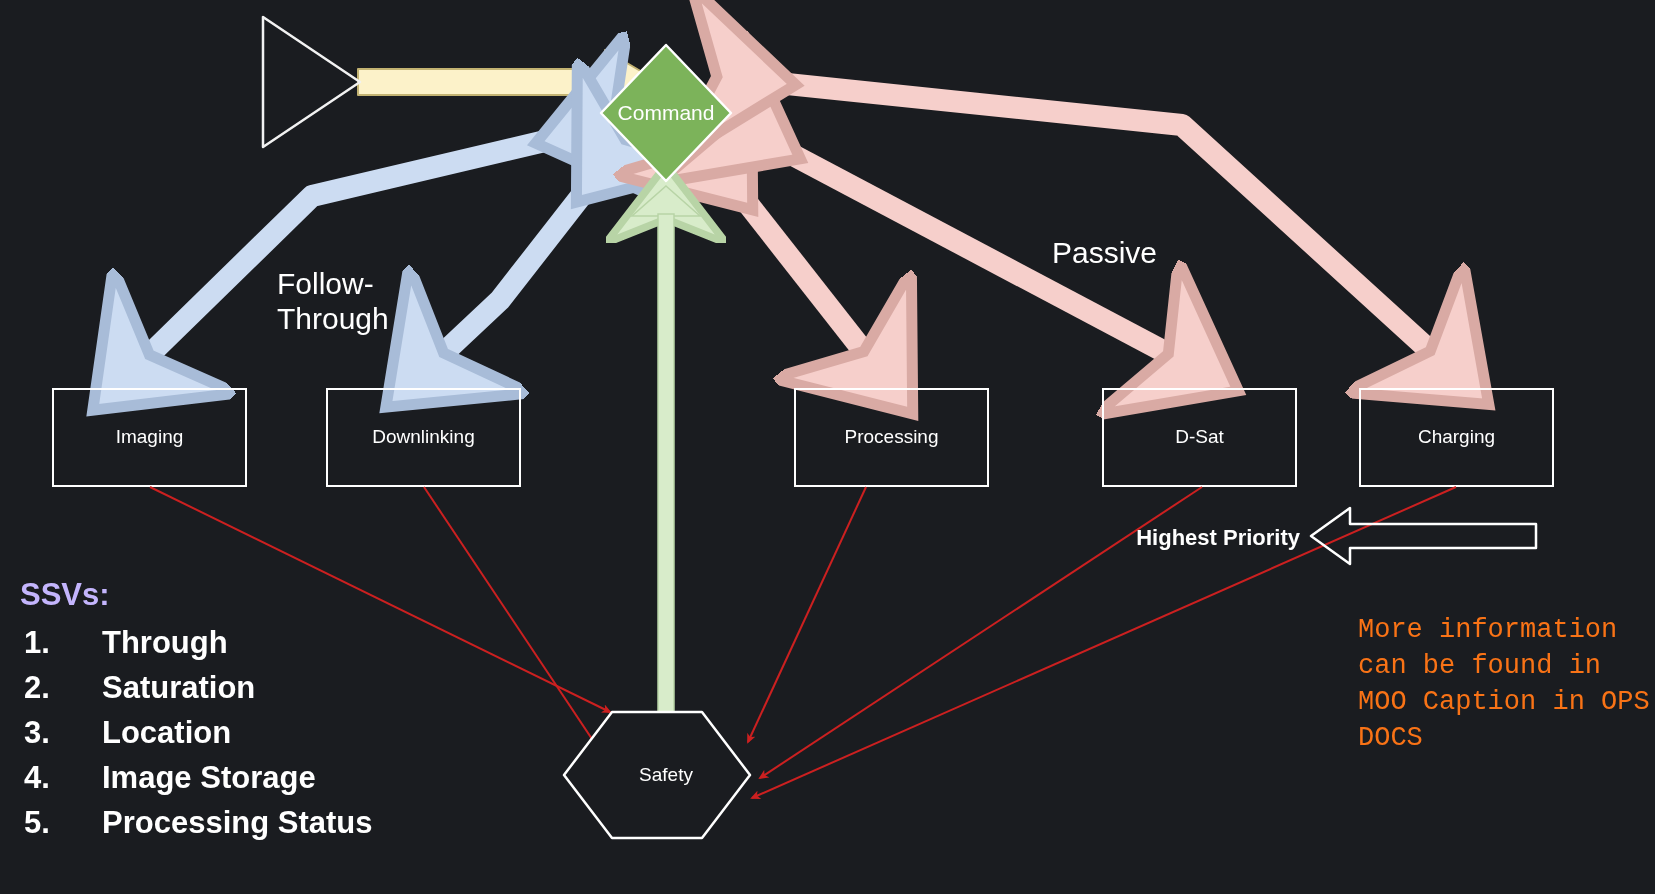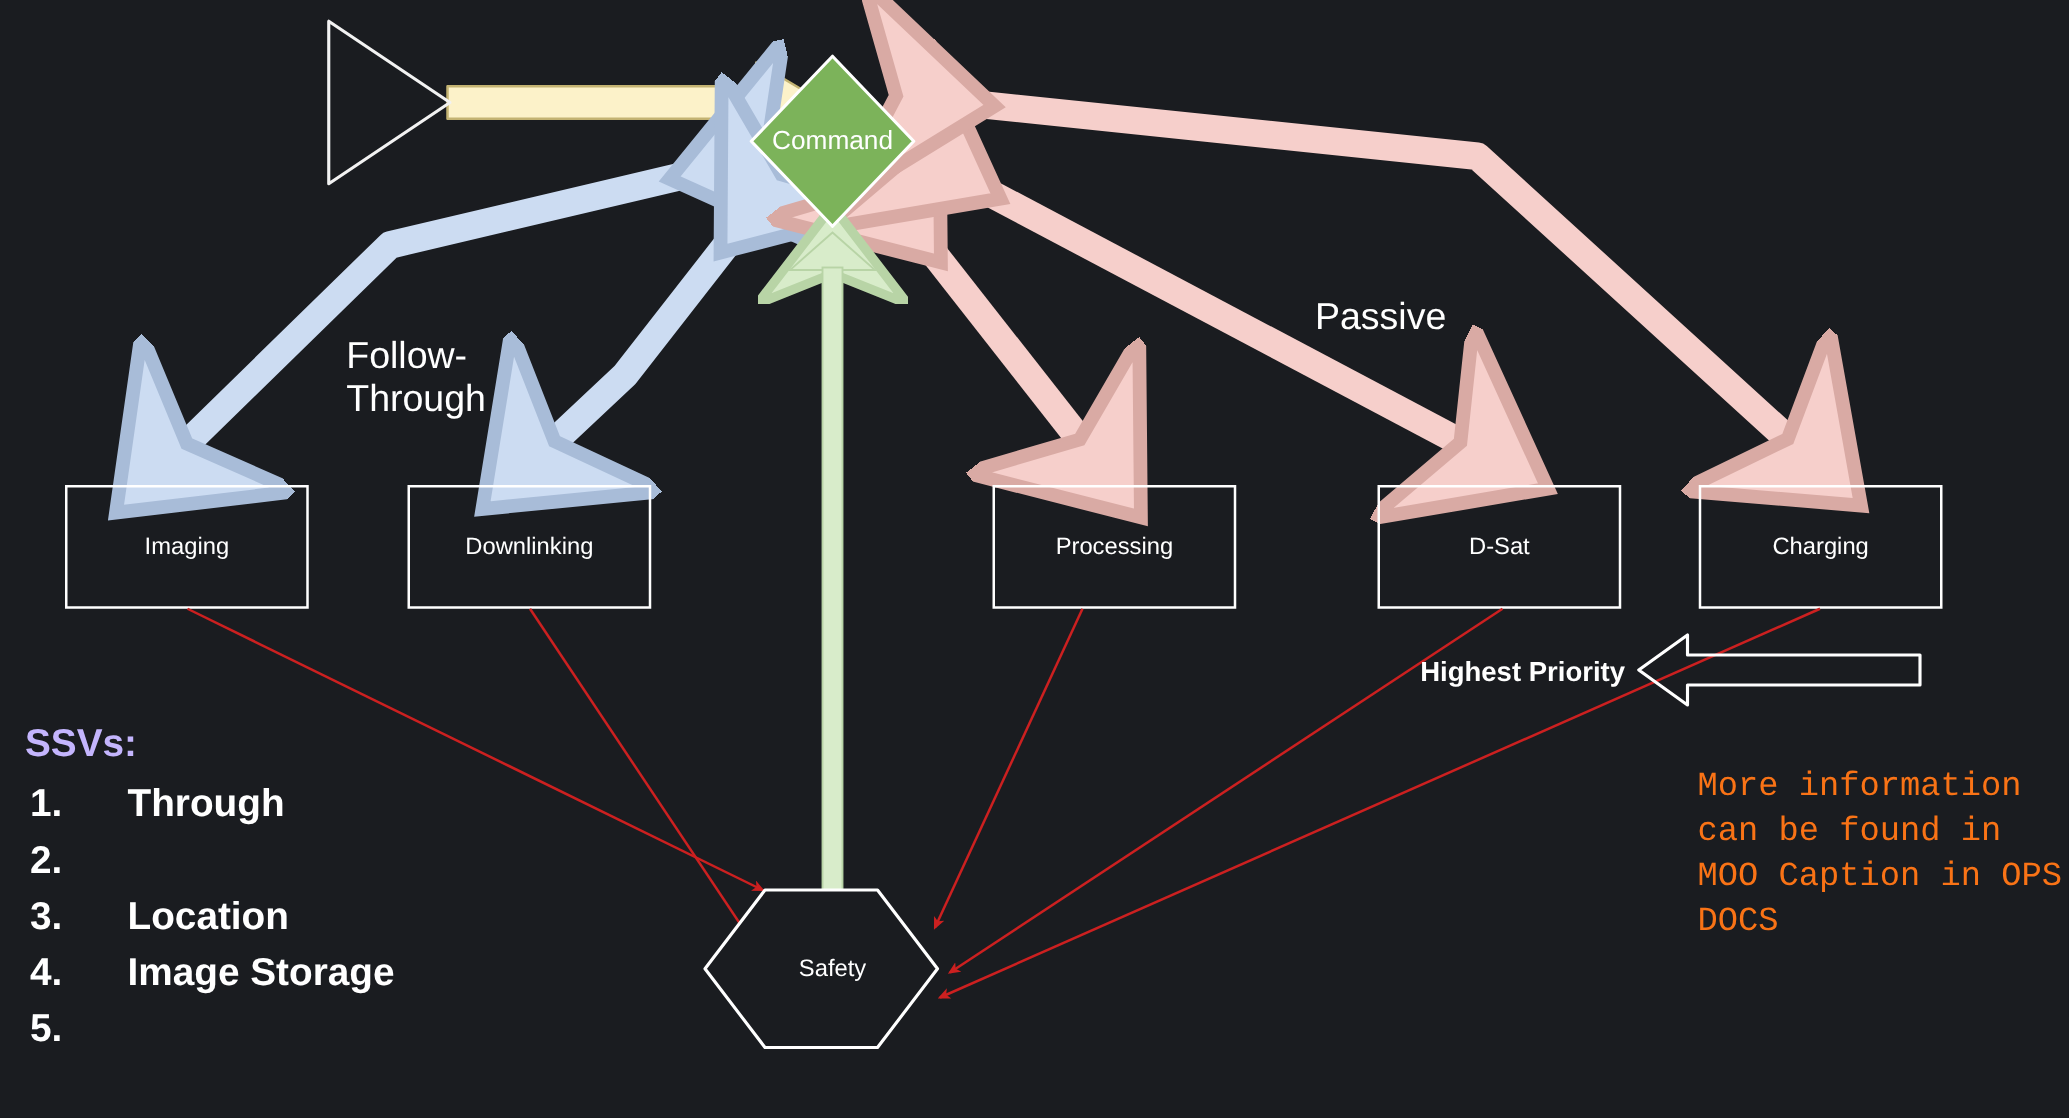--- a/index.html
+++ b/index.html
@@ -167,28 +167,30 @@
 
   <div class="ssv-title" style="left:20px;top:577px;">SSVs:</div>
 
   <ul class="ssv-list" id="ssv-list" style="left:24px;top:620px;">
       <li>
         <span class="ssv-num">1.</span>
         <span>Through</span>
       </li>
       <li>
         <span class="ssv-num">2.</span>
+        <span>Saturation</span>
       </li>
       <li>
         <span class="ssv-num">3.</span>
         <span>Location</span>
       </li>
       <li>
         <span class="ssv-num">4.</span>
         <span>Image Storage</span>
       </li>
       <li>
         <span class="ssv-num">5.</span>
+        <span>Processing Status</span>
       </li>
     </ul>
 
   <div class="note" style="left:1345px;top:612px;">More information can be found in MOO Caption in OPS DOCS</div>
 </div>
 
 </body></html>

